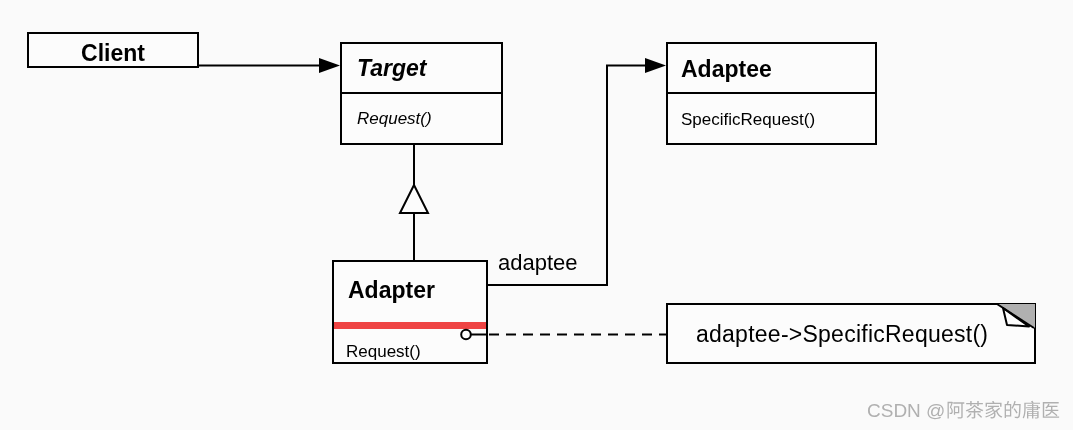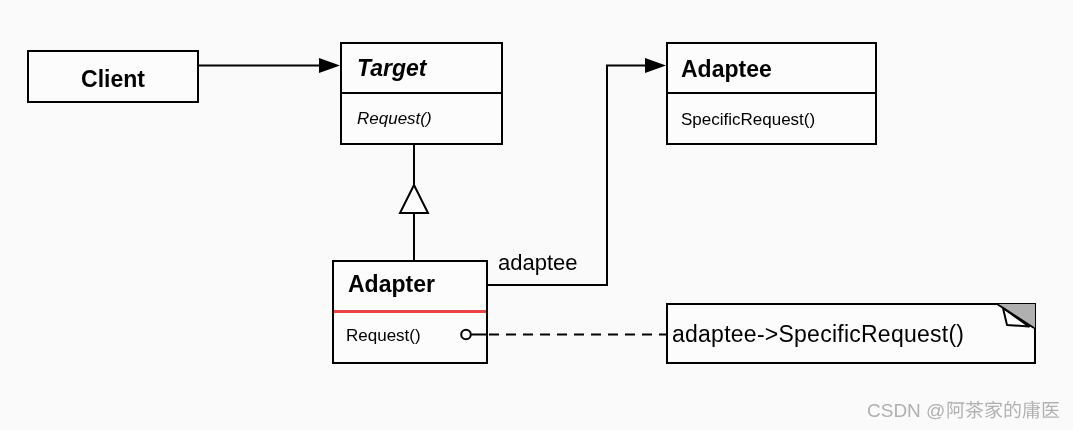--- a/index.html
+++ b/index.html
@@ -21,21 +21,21 @@
   <line x1="414" y1="144" x2="414" y2="186" stroke="#000" stroke-width="2"></line>
   <polygon points="414,185 400,213 428,213" fill="#fcfcfc" stroke="#000" stroke-width="2"></polygon>
   <line x1="414" y1="214" x2="414" y2="260" stroke="#000" stroke-width="2"></line>
 
   <polyline points="488,285 607,285 607,65.4 648,65.4" fill="none" stroke="#000" stroke-width="2"></polyline>
   <polygon points="666,65.4 645,58 645,73" fill="#000"></polygon>
 
   <line x1="489" y1="334.5" x2="666" y2="334.5" stroke="#000" stroke-width="2" stroke-dasharray="10 7"></line>
 </svg>
 
-<div class="box" style="left:27px;top:50px;width:172px;height:53px;">
+<div class="box" style="left:27px;top:32px;width:172px;height:36px;">
   <div class="cell" style="height:100%;justify-content:center;">
       <span class="name" style="position:relative;top:3px;">Client</span>
     </div>
 </div>
 
 <div class="box" style="left:340px;top:42px;width:163px;height:103px;">
   <div class="cell" style="height:50px;border-bottom:2px solid #000;padding-left:15px;">
       <span class="name" style="font-style:italic;">Target</span>
     </div>
   <div class="cell" style="height:49px;padding-left:15px;">
@@ -46,32 +46,32 @@
 <div class="box" style="left:666px;top:42px;width:211px;height:103px;">
   <div class="cell" style="height:50px;border-bottom:2px solid #000;padding-left:13px;">
       <span class="name" style="position:relative;top:1px;">Adaptee</span>
     </div>
   <div class="cell" style="height:49px;padding-left:13px;text-align:right;">
       <span class="meth" style="position:relative;top:1px;">SpecificRequest()</span>
     </div>
 </div>
 
 <div class="box" style="left:332px;top:260px;width:156px;height:104px;">
-  <div class="cell" style="height:51px;border-bottom:3px solid #ef4444;padding-left:14px;">
+  <div class="cell" style="height:67px;border-bottom:7px solid #ef4444;padding-left:14px;">
       <span class="name" style="position:relative;top:-2px;">Adapter</span>
     </div>
   <div class="cell" style="height:50px;padding-left:12px;">
       <span class="meth" style="position:relative;top:-2px;">Request()</span>
     </div>
 </div>
 
 <div style="position:absolute;left:498px;top:250px;font-size:22px;color:#000;">adaptee</div>
 
 <div class="box" style="left:666px;top:303px;width:370px;height:61px;">
-  <div class="cell" style="height:100%;padding-left:4px;">
+  <div class="cell" style="height:100%;padding-left:28px;">
       <span style="font-size:23px;letter-spacing:0.25px;position:relative;top:1px;">adaptee-&gt;SpecificRequest()</span>
     </div>
 </div>
 <svg class="ov" width="1073" height="430" viewBox="0 0 1073 430">
 
   <circle cx="466" cy="334.5" r="4.8" fill="#fcfcfc" stroke="#000" stroke-width="2"></circle>
   <line x1="471" y1="334.5" x2="488" y2="334.5" stroke="#000" stroke-width="2"></line>
 
   <polygon points="997,304 1035,304 1035,328" fill="#b0b0b0"></polygon>
   <polygon points="1003,308 1007,325 1029,326.5" fill="#fdfdfd" stroke="#000" stroke-width="2" stroke-linejoin="round"></polygon>

